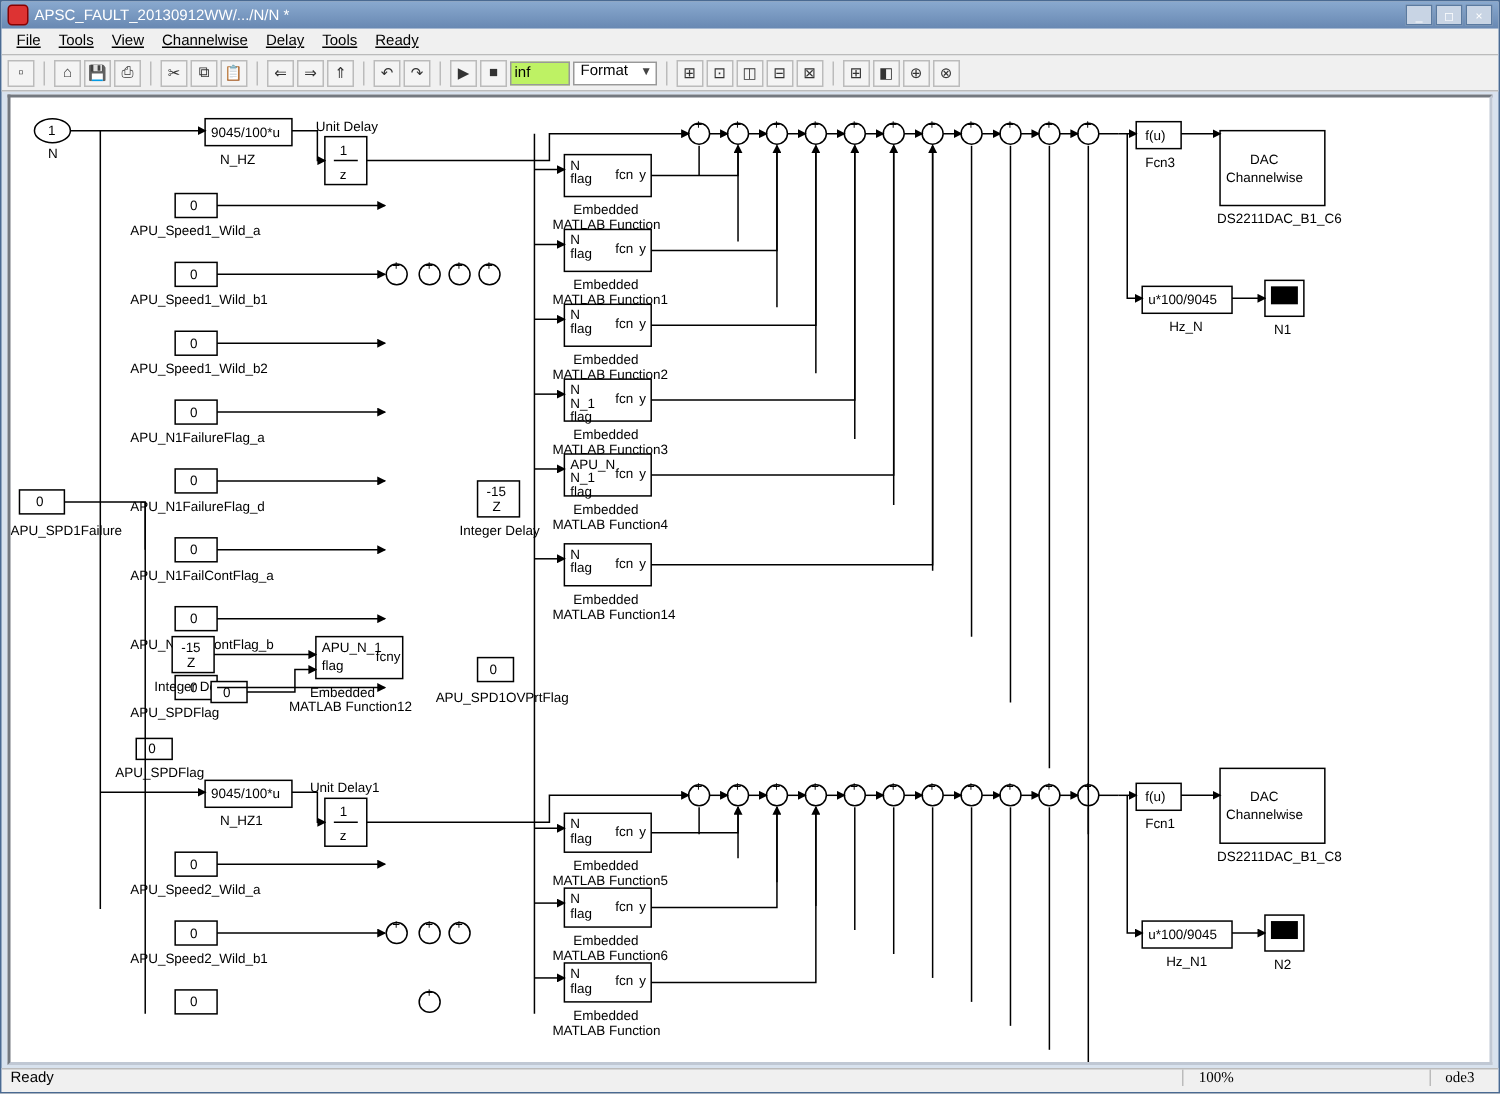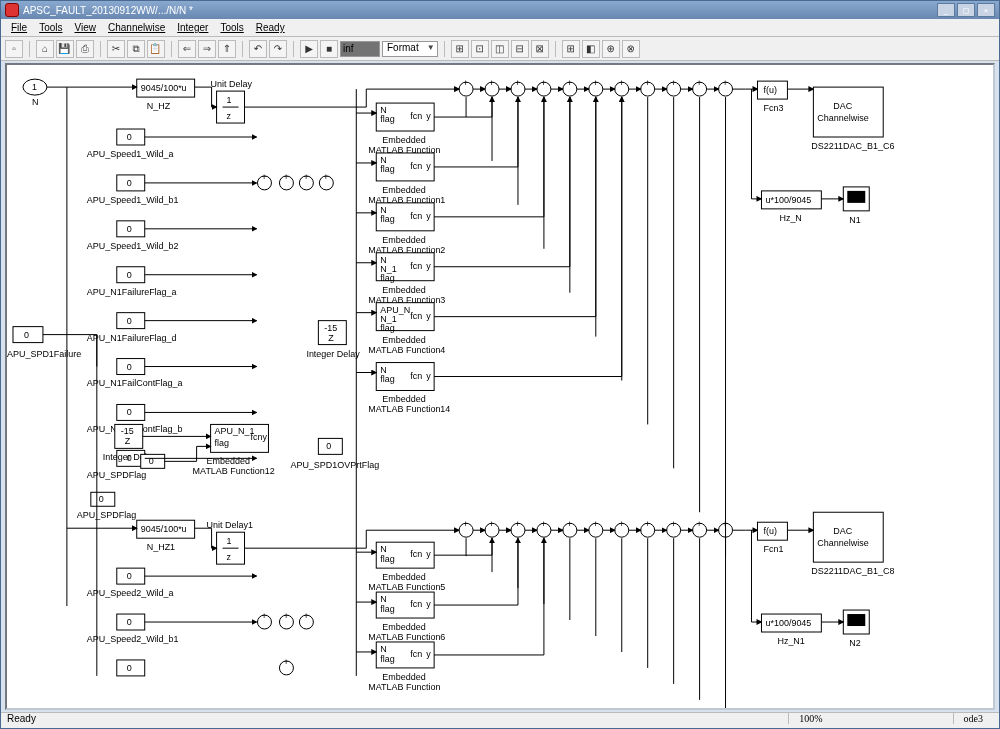--- a/index.html
+++ b/index.html
@@ -10,21 +10,21 @@
 .titlebar .icon{width:14px;height:14px;background:#d33;border-radius:3px;margin-right:4px;border:1px solid #800;}
 .titlebar .txt{flex:1;}
 .winbtns{display:flex;gap:2px;}
 .winbtn{width:18px;height:14px;background:#c8d4e4;border:1px solid #5a7aa0;font-size:8px;display:flex;align-items:center;justify-content:center;}
 .menubar{height:18px;background:var(--menubg);display:flex;align-items:center;padding:0 6px;gap:4px;border-bottom:1px solid #bbb;text-align:right;}
 .menubar span{padding:0 4px;}
 .menubar span u{text-decoration:underline;}
 .toolbar{height:24px;background:var(--menubg);display:flex;align-items:center;padding:0 4px;gap:2px;border-bottom:1px solid #bbb;}
 .tbtn{width:18px;height:18px;border:1px solid #bbb;background:#f4f4f4;display:flex;align-items:center;justify-content:center;font-size:10px;color:#333;}
 .sep{width:1px;height:16px;background:#bbb;margin:0 4px;}
-.field{height:16px;border:1px solid #999;background:#737373;padding:0 2px;font-size:10px;}
+.field{height:16px;border:1px solid #999;background:#bef264;padding:0 2px;font-size:10px;}
 .field.stop{width:40px;}
 .select{height:16px;border:1px solid #999;background:#fff;padding:0 18px 0 4px;position:relative;}
 .select:after{content:"▼";position:absolute;right:2px;top:1px;font-size:8px;color:#444;}
 .statusbar{position:absolute;bottom:0;left:0;right:0;height:16px;background:var(--menubg);border-top:1px solid #bbb;display:flex;align-items:flex-start;padding:0 6px;}
 .statusbar .seg{border-left:1px solid #bbb;padding:0 10px;font-family:Liberation Serif, serif;}
 .statusbar .spacer{flex:1;}
 .canvas{position:absolute;left:4px;right:4px;top:62px;bottom:18px;background:var(--canvas);border:2px inset #c0c8d4;overflow:hidden;}
 .canvas svg{width:100%;height:100%;}
 .block{fill:#fff;stroke:var(--blk);stroke-width:1;}
 .btxt{font-size:9px;fill:#000;}
@@ -45,21 +45,21 @@
       <div class="winbtn">◻</div>
       <div class="winbtn">×</div>
     </div>
   </div>
 
   <div class="menubar">
     <span><u>File</u></span>
     <span><u>Tools</u></span>
     <span><u>View</u></span>
     <span><u>Channelwise</u></span>
-    <span><u>Integer</u></span>
+    <span><u>Delay</u></span>
     <span><u>Tools</u></span>
     <span><u>Ready</u></span>
   </div>
 
   <div class="toolbar">
     <div class="tbtn">▫</div>
     <div class="sep"></div>
     <div class="tbtn">⌂</div>
     <div class="tbtn">💾</div>
     <div class="tbtn">⎙</div>

